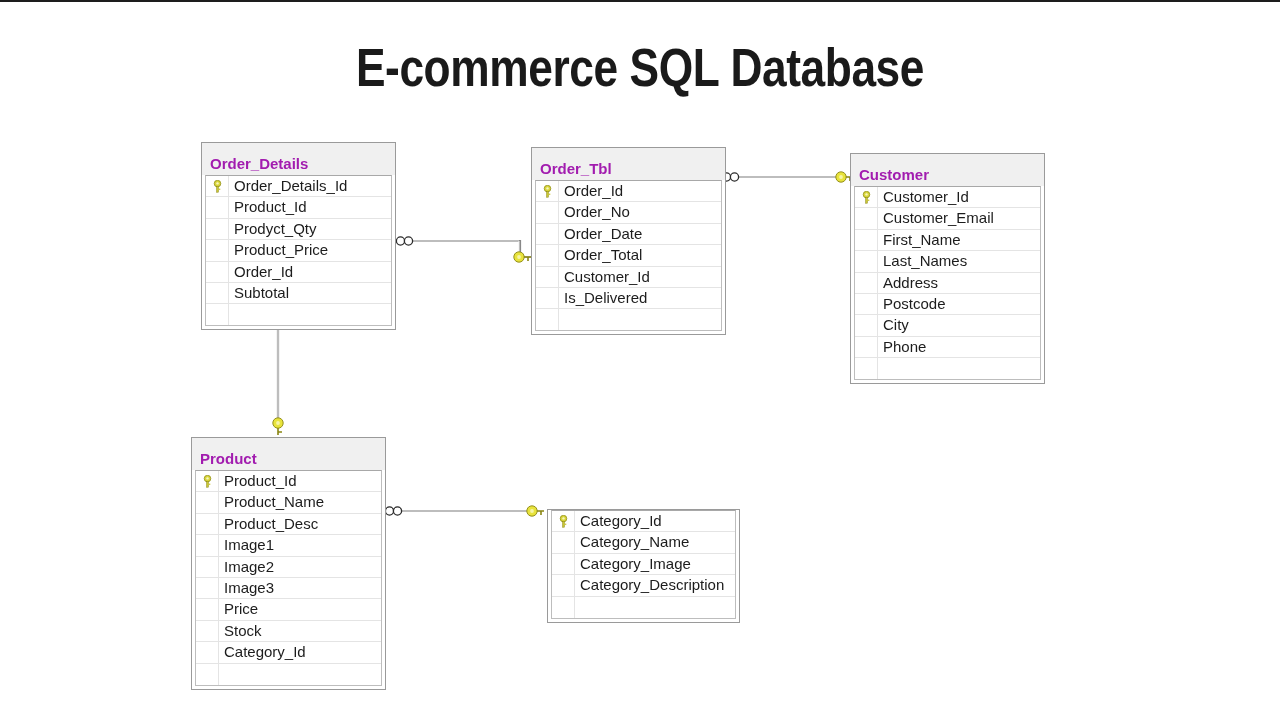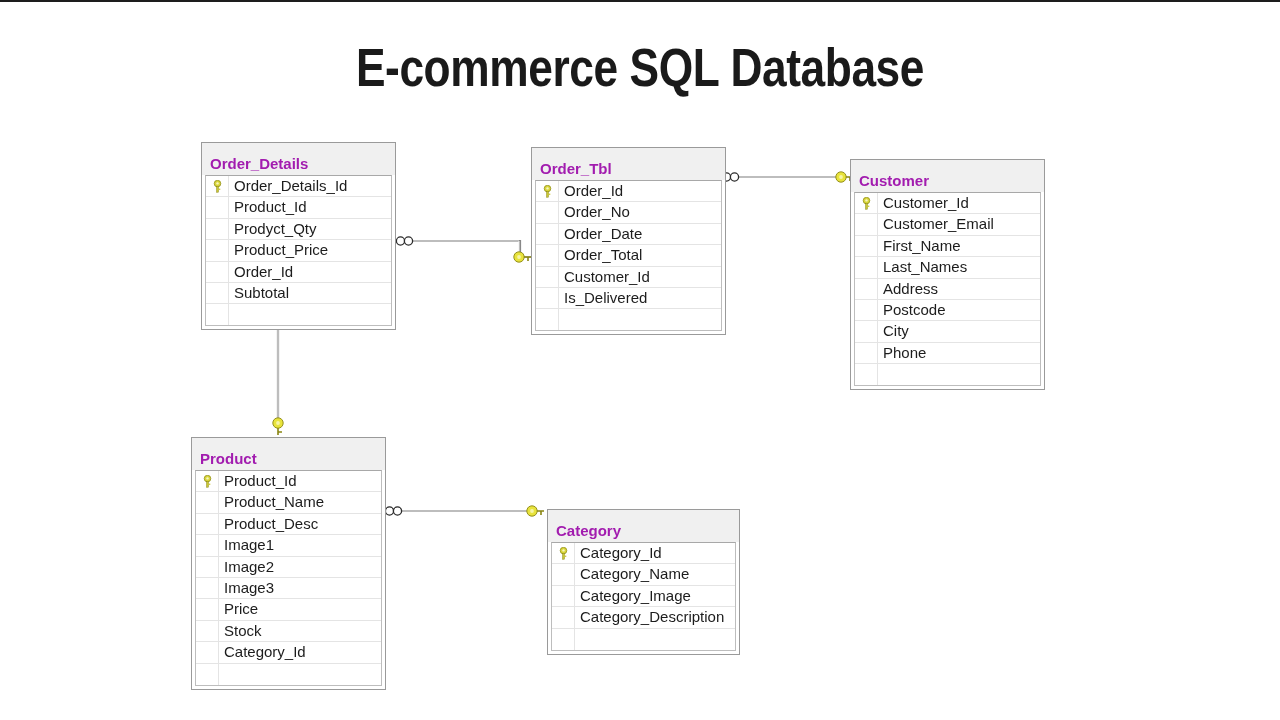--- a/index.html
+++ b/index.html
@@ -264,21 +264,21 @@
           </div>
           <div class="field-row">
             <div class="field-gutter"></div>
             <div class="field-label">Is_Delivered</div>
           </div>
           <div class="field-row empty-row">
             <div class="field-gutter"></div>
           </div>
         </div>
       </div>
-      <div class="entity" style="left: 850px; top: 157px; width: 195px;">
+      <div class="entity" style="left: 850px; top: 151px; width: 195px;">
         <div class="entity-header">Customer</div>
         <div class="entity-body">
           <div class="field-row">
             <div class="field-gutter">
               <svg class="key-icon" viewBox="0 0 11 13">
                 <circle cx="5.5" cy="3.6" r="3.3" fill="#d9d63a" stroke="#8a8612" stroke-width="0.7"></circle>
                 <circle cx="5.5" cy="3.4" r="1.2" fill="#f7f6c0"></circle>
                 <rect x="4.6" y="6.2" width="1.8" height="6.0" fill="#c9c634" stroke="#8a8612" stroke-width="0.5"></rect>
                 <rect x="6.3" y="8.6" width="2.0" height="1.3" fill="#c9c634"></rect>
               </svg>
@@ -363,21 +363,20 @@
           <div class="field-row">
             <div class="field-gutter"></div>
             <div class="field-label">Category_Id</div>
           </div>
           <div class="field-row empty-row">
             <div class="field-gutter"></div>
           </div>
         </div>
       </div>
       <div class="entity" style="left: 547px; top: 507px; width: 193px;">
-        <div class="entity-header">Category</div>
         <div class="entity-body">
           <div class="field-row">
             <div class="field-gutter">
               <svg class="key-icon" viewBox="0 0 11 13">
                 <circle cx="5.5" cy="3.6" r="3.3" fill="#d9d63a" stroke="#8a8612" stroke-width="0.7"></circle>
                 <circle cx="5.5" cy="3.4" r="1.2" fill="#f7f6c0"></circle>
                 <rect x="4.6" y="6.2" width="1.8" height="6.0" fill="#c9c634" stroke="#8a8612" stroke-width="0.5"></rect>
                 <rect x="6.3" y="8.6" width="2.0" height="1.3" fill="#c9c634"></rect>
               </svg>
             </div>

